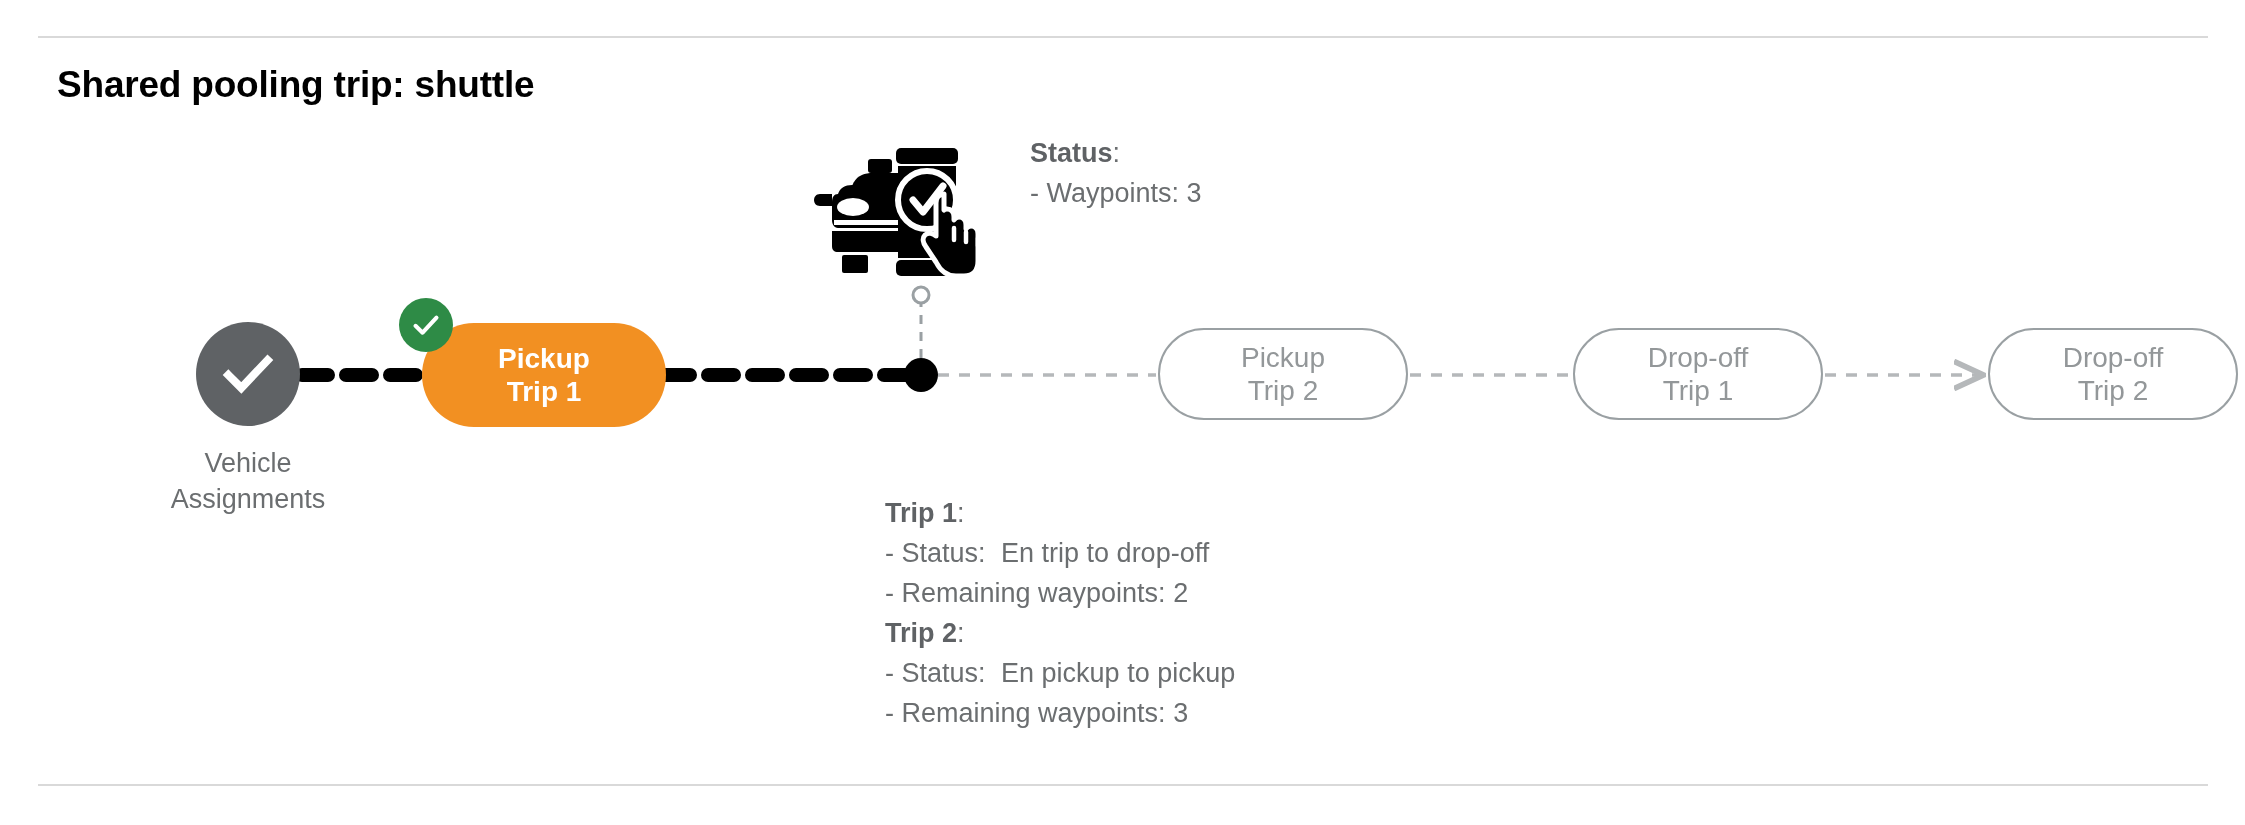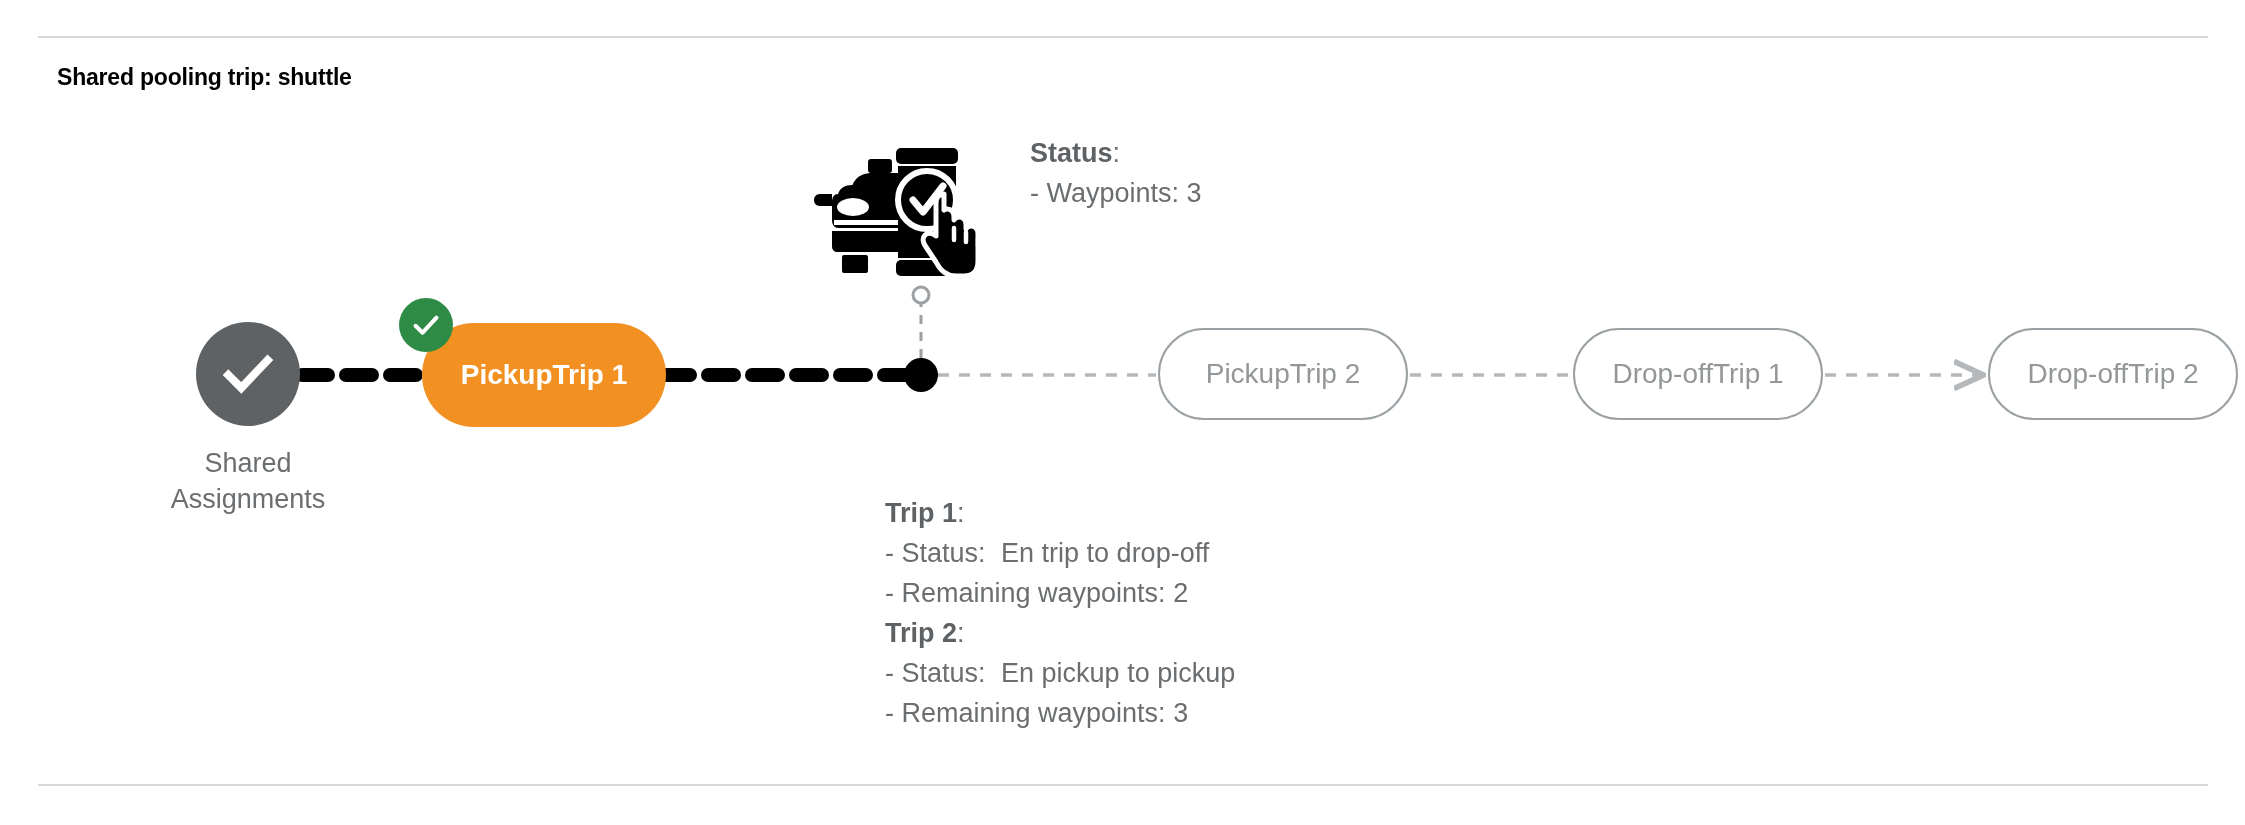--- a/index.html
+++ b/index.html
@@ -30,42 +30,42 @@
     background: #d9d9d9;
   }
   .divider.top    { top: 36px; }
   .divider.bottom { top: 784px; }
 
   
   .page-title {
     position: absolute;
     left: 57px;
     top: 64px;
-    font-size: 23px;
+    font-size: 37px;
     font-weight: bold;
     color: #000000;
     letter-spacing: -0.2px;
     white-space: nowrap;
   }
 
   
   .wire-layer {
     position: absolute;
     inset: 0;
     width: 2245px;
     height: 825px;
     pointer-events: none;
   }
 
   
   .node {
     position: absolute;
     box-sizing: border-box;
     display: flex;
-    flex-direction: row;
+    flex-direction: column;
     align-items: center;
     justify-content: center;
     line-height: 1.18;
     text-align: center;
   }
 
   
   .circle-node {
     left: 196px;
     top: 322px;
@@ -193,21 +193,21 @@
     </defs>
     <line x1="1825" y1="375" x2="1982" y2="375" stroke="#b5b8ba" stroke-width="3.5" stroke-dasharray="11 10" marker-end="url(#arrow-head)"></line>
   </svg>
 
   <div class="node circle-node">
     <svg class="check-glyph" viewBox="0 0 24 24" xmlns="http://www.w3.org/2000/svg">
       <path d="M4.4 12.4 L9.4 17.4 L19.6 6.6" fill="none" stroke="#ffffff" stroke-width="3.1" stroke-linecap="square" stroke-linejoin="miter"></path>
     </svg>
   </div>
   <div class="circle-caption">
-    <span>Shared</span><br>
+    <span>Vehicle</span><br>
     <span>Assignments</span>
   </div>
 
   <div class="node pill pill-active">
     <span class="line">Pickup</span>
     <span class="line">Trip 1</span>
   </div>
   <div class="badge-done">
     <svg viewBox="0 0 24 24" xmlns="http://www.w3.org/2000/svg">
       <path d="M4.6 12.6 L9.6 17.4 L19.4 6.8" fill="none" stroke="#ffffff" stroke-width="2.9" stroke-linecap="round" stroke-linejoin="round"></path>

